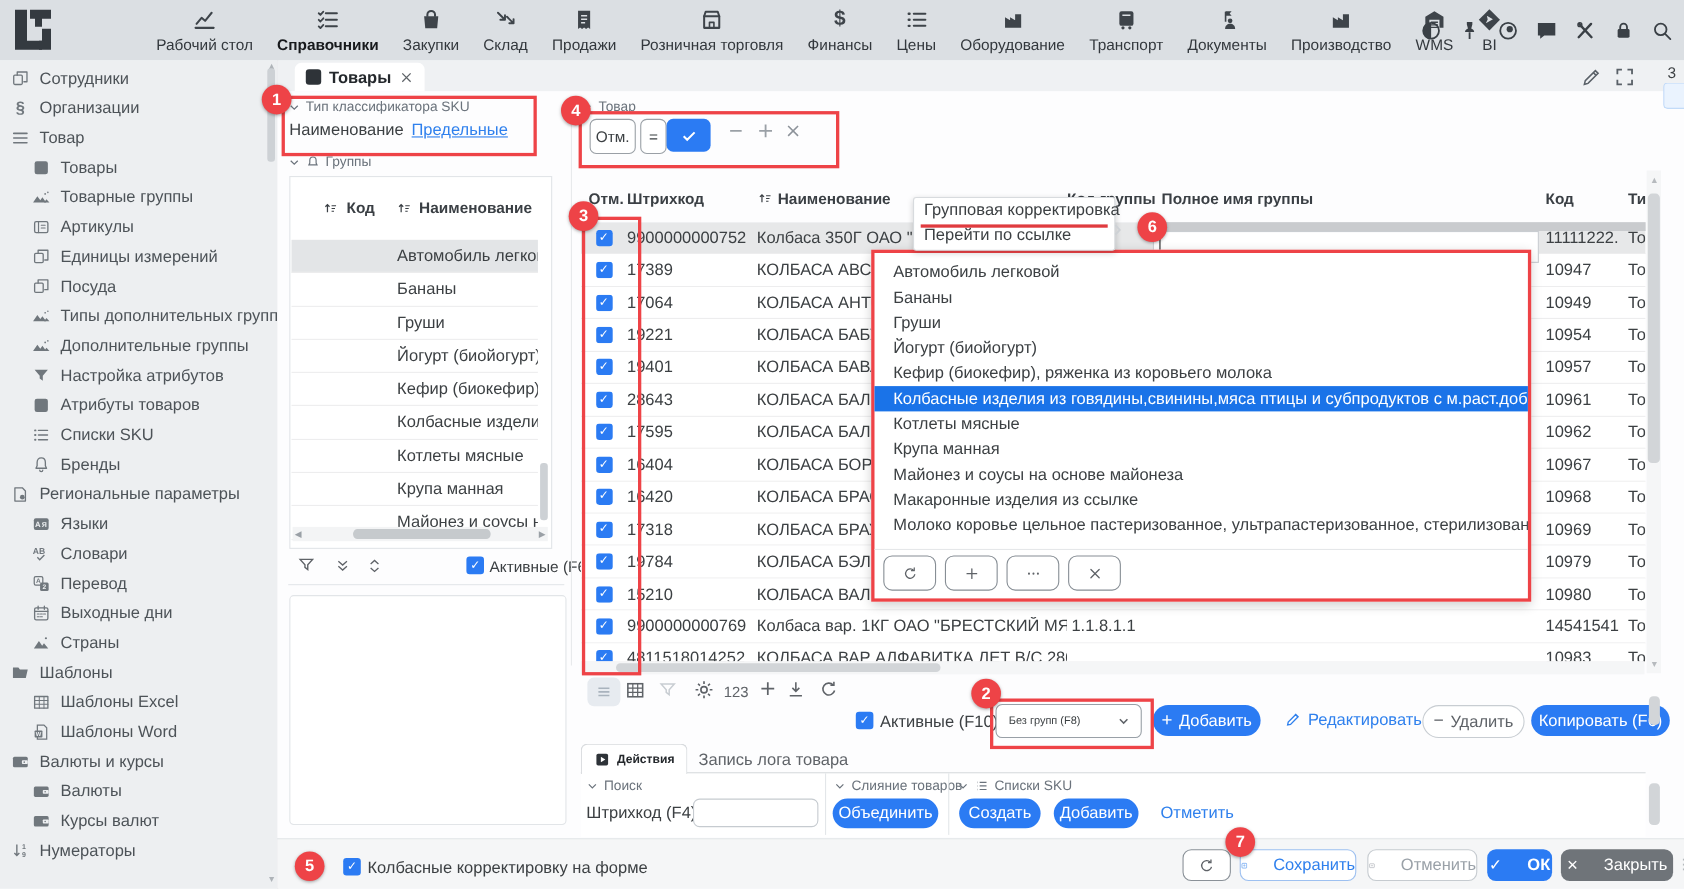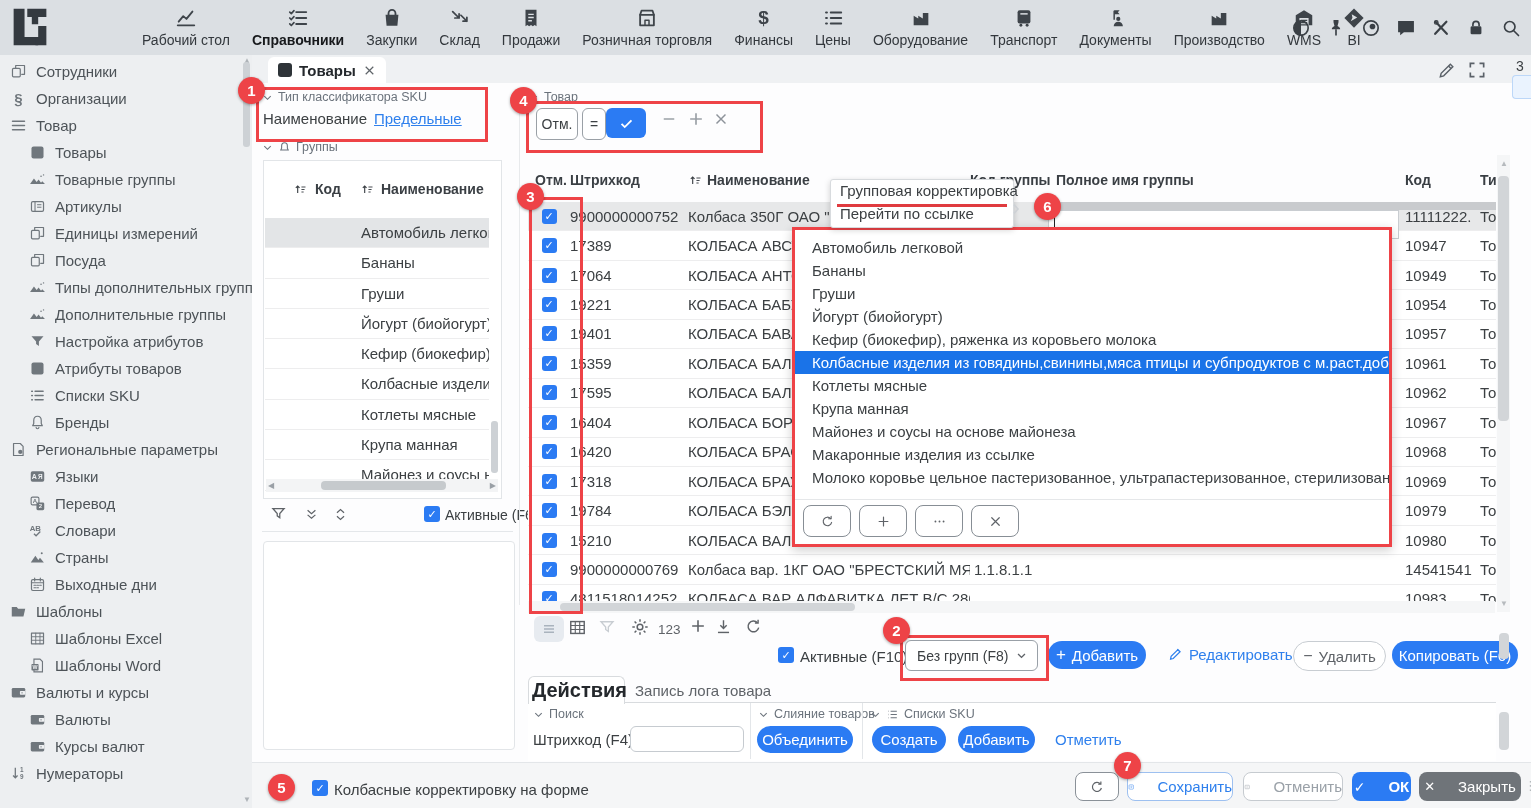--- a/index.html
+++ b/index.html
@@ -111,27 +111,27 @@
 .dd-btn{width:46px;height:30px;border:1.5px solid #878e95;border-radius:8px;display:flex;align-items:center;justify-content:center;color:#5f6368;cursor:pointer;background:#fff}
 .dd-btn .i{width:15px;height:15px}
 
 
 .t2ico{position:absolute;color:#5f6368;cursor:pointer}
 #listbtn{position:absolute;left:534px;top:616px;width:30px;height:26px;background:#e7ebf0;border-radius:6px;color:#a9b3bd;display:flex;align-items:center;justify-content:center}
 #listbtn .i{width:16px;height:16px}
 .pill{position:absolute;height:28px;border-radius:15px;background:#2b7bf3;color:#fff;font-size:15px;display:flex;align-items:center;justify-content:center;gap:6px;cursor:pointer;white-space:nowrap}
 .pill.ghost{background:#fff;border:1px solid #c8cdd2;color:#5f6368}
 #groupfilter{position:absolute;left:905px;top:640px;width:133px;height:31px;border:1.3px solid #99a0a7;border-radius:6px;background:#fff;box-sizing:border-box;display:flex;align-items:center;cursor:pointer}
-#groupfilter .t{font-size:14px;color:#3c4043;padding-left:11px;flex:1}
+#groupfilter .t{font-size:10px;color:#3c4043;padding-left:11px;flex:1}
 #groupfilter .i{width:15px;height:15px;color:#5f6368;margin-right:8px}
 .linkbtn{position:absolute;display:flex;align-items:center;gap:5px;color:#2f80ed;font-size:15px;cursor:pointer}
 .linkbtn .i{width:17px;height:17px}
 
 
-#tabA{position:absolute;left:528px;top:676px;width:95px;height:27px;background:#fff;border:1px solid #d8dbde;border-bottom:none;border-radius:6px 6px 0 0;display:flex;align-items:center;justify-content:center;gap:6px;font-weight:bold;font-size:20px;color:#24282c;z-index:2}
+#tabA{position:absolute;left:528px;top:676px;width:95px;height:27px;background:#fff;border:1px solid #d8dbde;border-bottom:none;border-radius:6px 6px 0 0;display:flex;align-items:center;justify-content:center;gap:6px;font-weight:bold;font-size:11px;color:#24282c;z-index:2}
 #tabA .i{width:15px;height:15px;color:#2e3338}
 #tabB{position:absolute;left:635px;top:682px;font-size:15px;color:#5f6368;cursor:pointer}
 #panel{position:absolute;left:528px;top:702px;width:968px;height:58px;background:#fff;border-top:1px solid #d8dbde}
 .pdiv{position:absolute;top:703px;width:1px;height:56px;background:#e3e6e9}
 #bc-input{position:absolute;left:630px;top:726px;width:114px;height:26px;border:1px solid #c6cbd0;border-radius:6px;background:#fff;box-sizing:border-box;font:inherit;padding:0 6px}
 
 
 #footer{position:absolute;left:252px;top:762px;width:1279px;height:46px;background:#f5f6f7;border-top:1px solid #e3e6e9}
 .obtn{position:absolute;height:29px;border-radius:8px;display:flex;align-items:center;justify-content:center;gap:23px;font-size:15px;cursor:pointer;background:#fff;box-sizing:border-box}
 .obtn .i{width:16px;height:16px}
@@ -476,55 +476,55 @@
               <rect x="2.5" y="4.5" width="19" height="15" rx="2.5" fill="currentColor"></rect>
               <text x="7.5" y="16" font-size="10" font-weight="bold" fill="#eef0f2" text-anchor="middle">A</text>
               <text x="16" y="16" font-size="9" font-weight="bold" fill="#eef0f2" text-anchor="middle">Я</text>
             </svg>
           </span>
           <span>Языки</span>
         </div>
         <div class="sb-item l1">
           <span class="sb-ico">
             <svg viewBox="0 0 24 24">
+              <text x="9" y="12" font-size="11" font-weight="bold" fill="currentColor" text-anchor="middle">AB</text>
+              <path d="M7 16.5l3 3 6-6" fill="none" stroke="currentColor" stroke-width="1.8"></path>
+            </svg>
+          </span>
+          <span>Словари</span>
+        </div>
+        <div class="sb-item l1">
+          <span class="sb-ico">
+            <svg viewBox="0 0 24 24">
               <rect x="3" y="3" width="11" height="11" rx="2" fill="none" stroke="currentColor" stroke-width="1.6"></rect>
               <text x="8.5" y="11.5" font-size="8.5" font-weight="bold" fill="currentColor" text-anchor="middle">A</text>
               <rect x="10.5" y="10.5" width="11" height="11" rx="2" fill="currentColor"></rect>
               <text x="16" y="19" font-size="8.5" font-weight="bold" fill="#eef0f2" text-anchor="middle">2</text>
             </svg>
           </span>
           <span>Перевод</span>
         </div>
         <div class="sb-item l1">
           <span class="sb-ico">
-            <svg viewBox="0 0 24 24">
-              <text x="9" y="12" font-size="11" font-weight="bold" fill="currentColor" text-anchor="middle">AB</text>
-              <path d="M7 16.5l3 3 6-6" fill="none" stroke="currentColor" stroke-width="1.8"></path>
-            </svg>
-          </span>
-          <span>Словари</span>
+            <svg viewBox="0 0 24 24" fill="none" stroke="currentColor" stroke-width="2" stroke-linecap="round" stroke-linejoin="round">
+              <rect x="3.5" y="5" width="17" height="15.5" rx="2" stroke-width="1.7"></rect>
+              <path d="M3.5 9.5h17M8 3v4M16 3v4" stroke-width="1.7"></path>
+              <path d="M7 13h2.4M11 13h2.4M15 13h2.4M7 16.5h2.4M11 16.5h2.4" stroke-width="1.5"></path>
+            </svg>
+          </span>
+          <span>Выходные дни</span>
         </div>
         <div class="sb-item l1">
           <span class="sb-ico">
             <svg viewBox="0 0 24 24" fill="currentColor" stroke="none">
               <path d="M2.5 19l6.5-9.5 4.2 6 2.3-3 5.5 6.5Z"></path>
               <circle cx="18" cy="6" r="1.4"></circle>
             </svg>
           </span>
           <span>Страны</span>
-        </div>
-        <div class="sb-item l1">
-          <span class="sb-ico">
-            <svg viewBox="0 0 24 24" fill="none" stroke="currentColor" stroke-width="2" stroke-linecap="round" stroke-linejoin="round">
-              <rect x="3.5" y="5" width="17" height="15.5" rx="2" stroke-width="1.7"></rect>
-              <path d="M3.5 9.5h17M8 3v4M16 3v4" stroke-width="1.7"></path>
-              <path d="M7 13h2.4M11 13h2.4M15 13h2.4M7 16.5h2.4M11 16.5h2.4" stroke-width="1.5"></path>
-            </svg>
-          </span>
-          <span>Выходные дни</span>
         </div>
         <div class="sb-item">
           <span class="sb-ico">
             <svg viewBox="0 0 24 24" fill="currentColor" stroke="none">
               <path d="M2.5 5.5h7l2 2.5h10L19 19H2.5Z"></path>
             </svg>
           </span>
           <span>Шаблоны</span>
         </div>
         <div class="sb-item l1">
@@ -798,21 +798,21 @@
         <div class="c c3">КОЛБАСА БАВАРС</div>
         <div class="c c4"></div>
         <div class="c c5"></div>
         <div class="c c6">10957</div>
         <div class="c c7">Товар</div>
       </div>
       <div class="t-row">
         <div class="c c1">
           <span class="cb">✓</span>
         </div>
-        <div class="c c2">15359</div>
+        <div class="c c2">28643</div>
         <div class="c c3">КОЛБАСА БАЛЫК</div>
         <div class="c c4"></div>
         <div class="c c5"></div>
         <div class="c c6">10961</div>
         <div class="c c7">Товар</div>
       </div>
       <div class="t-row">
         <div class="c c1">
           <span class="cb">✓</span>
         </div>

